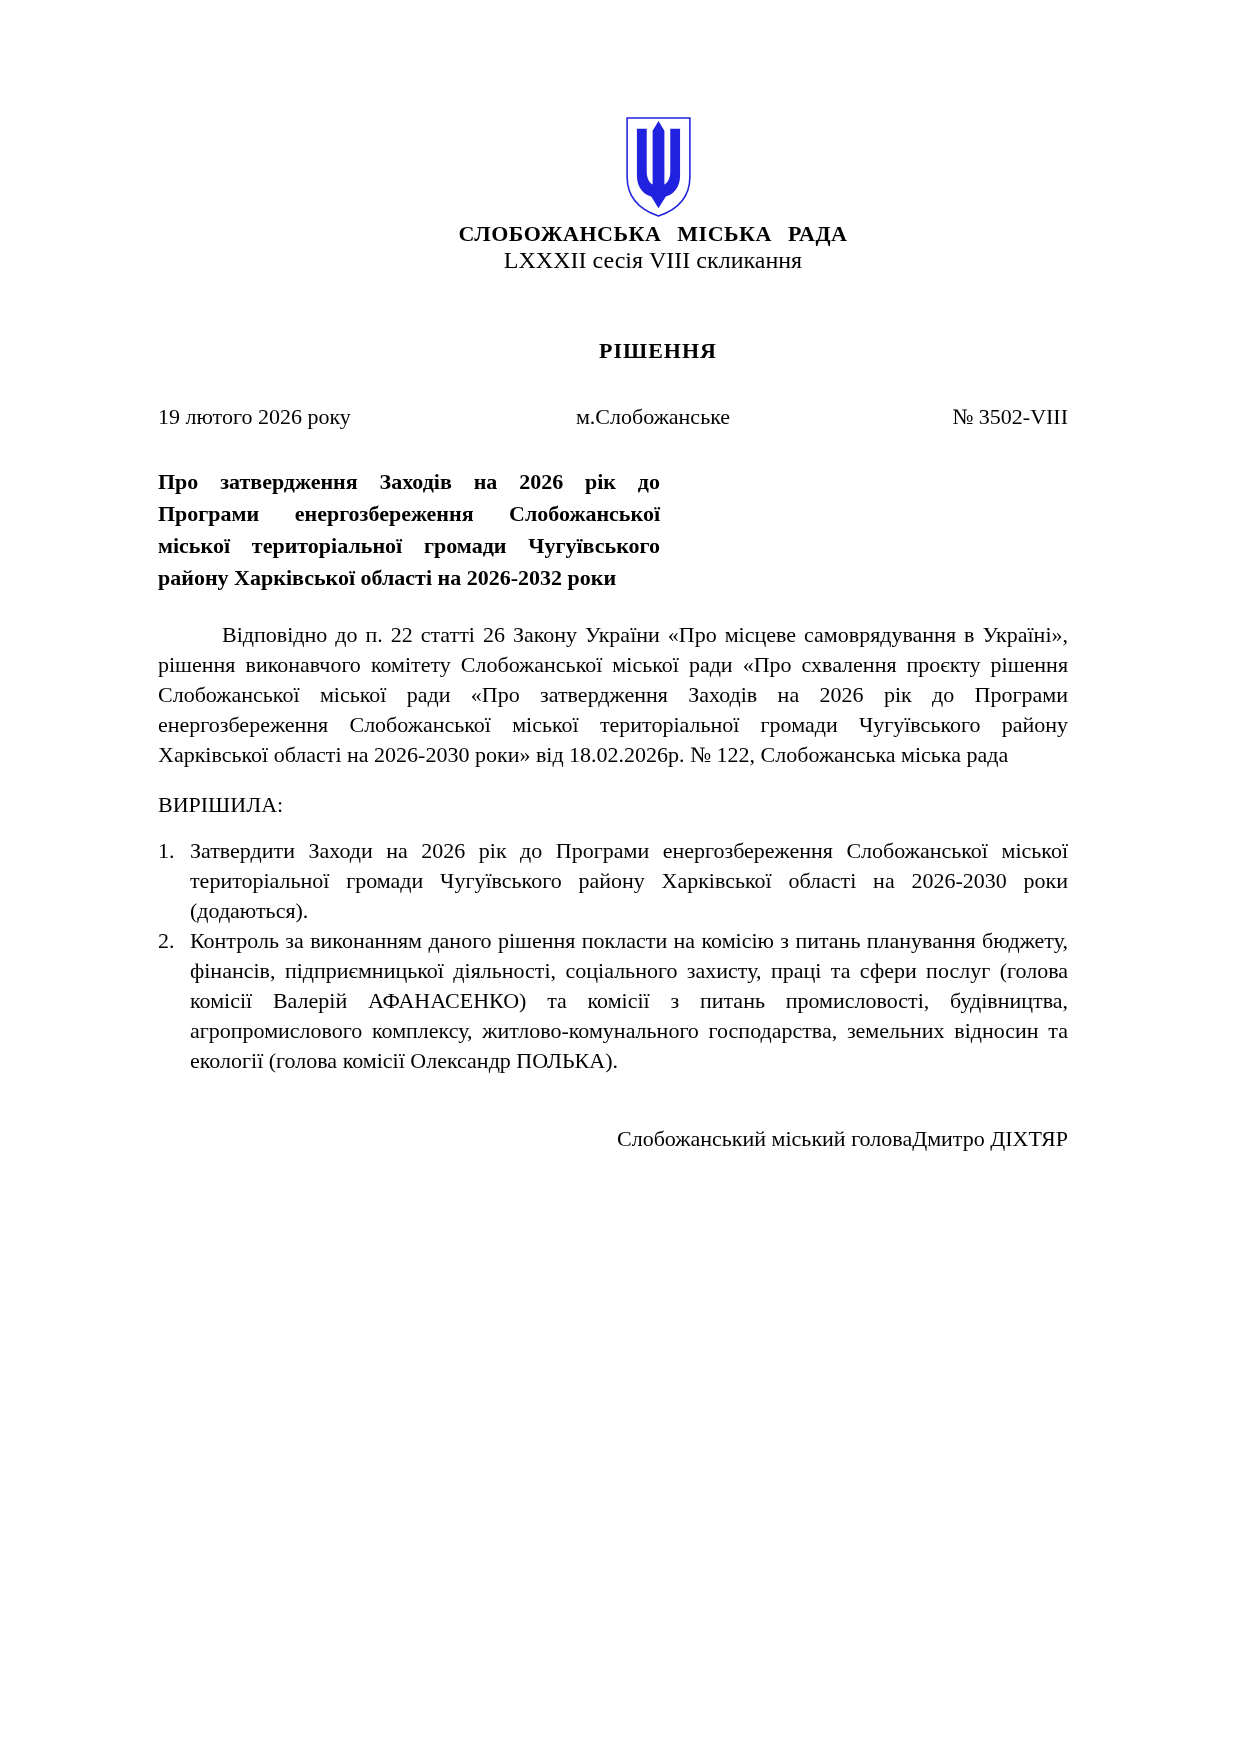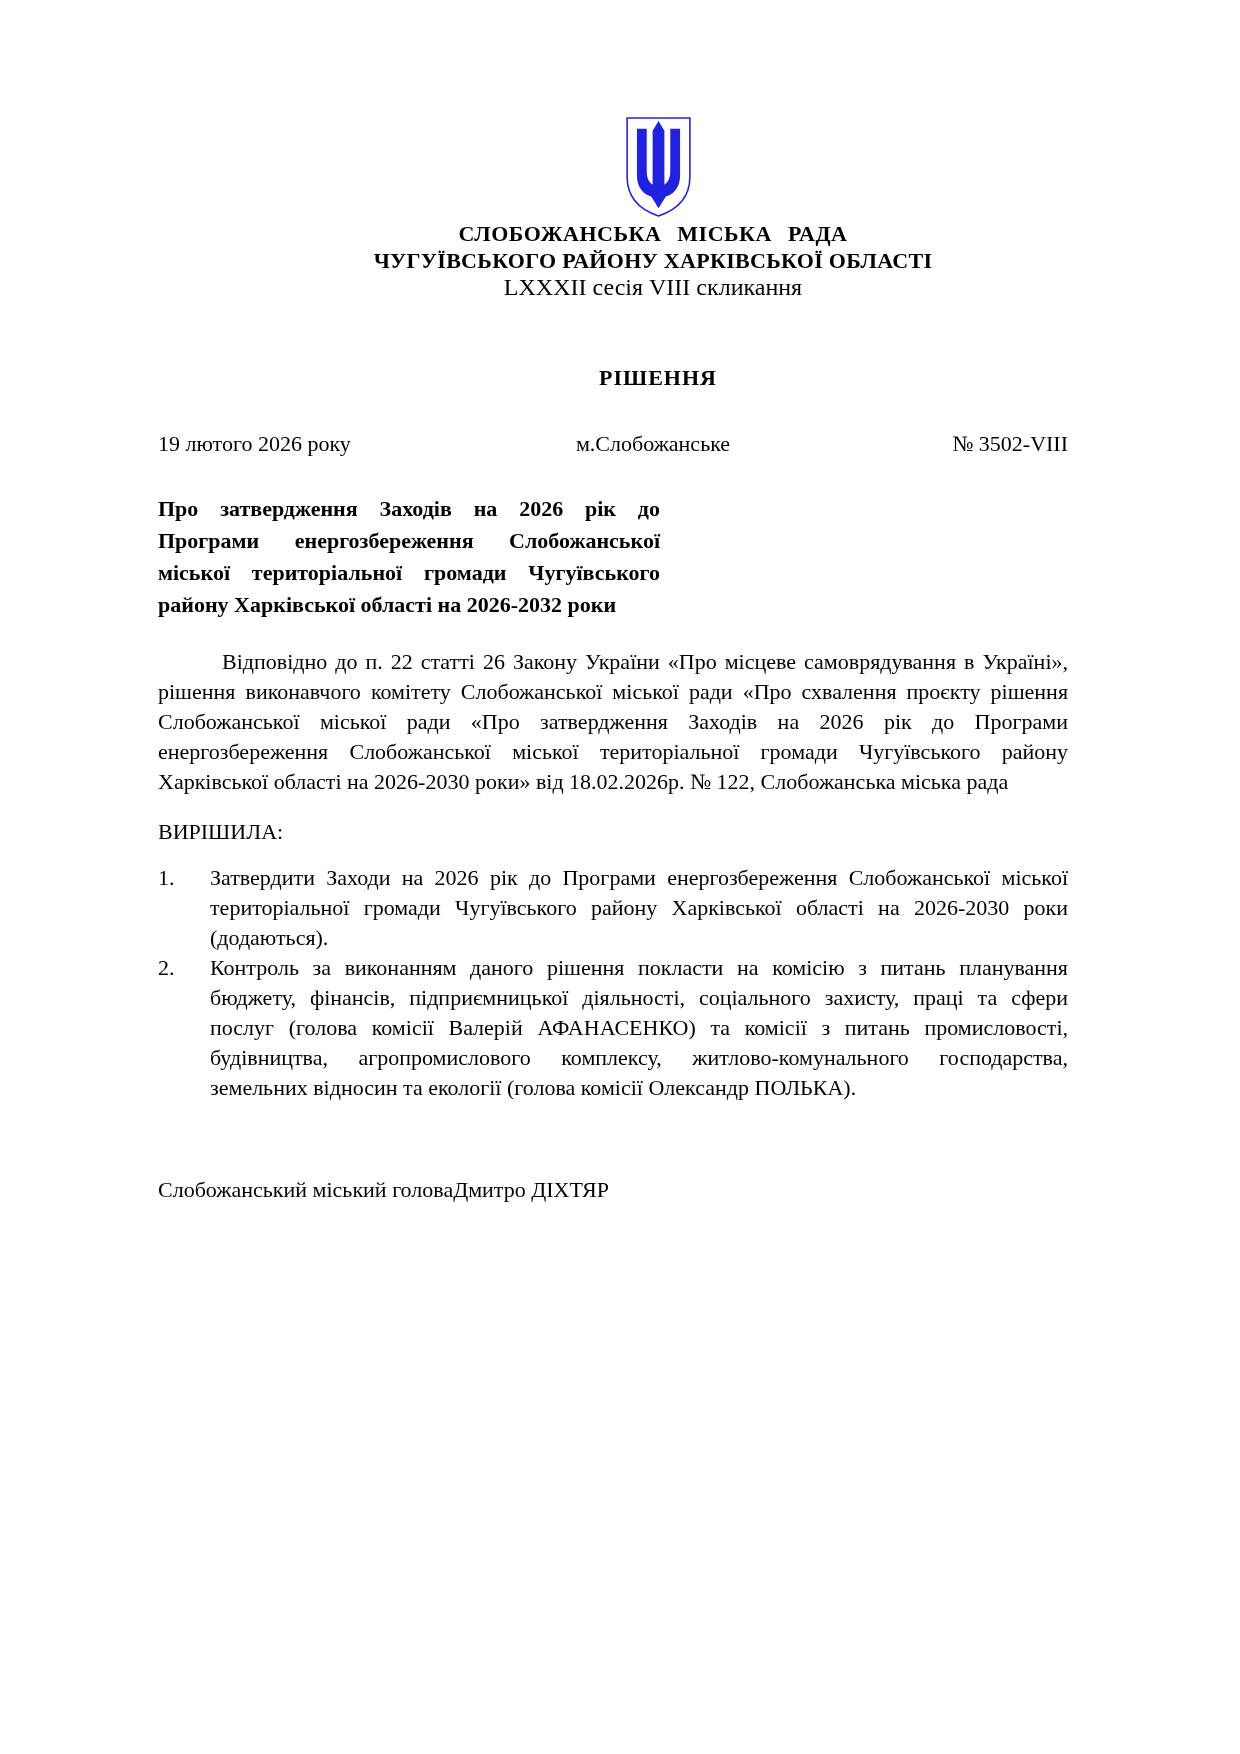--- a/index.html
+++ b/index.html
@@ -54,45 +54,44 @@
     margin:26px 0 0 0;
     text-align:justify;
     text-indent:64px;
   }
   .resolved{
     margin-top:20px;
   }
   .items{margin-top:16px;}
   .item{display:flex;align-items:flex-start;}
   .item-num{flex:0 0 32px;}
-  .item-text{flex:1;text-align:justify;margin-left:20px;}
+  .item-text{flex:1;text-align:justify;}
   .sign-row{
-    margin-top:72px;
+    margin-top:48px;
     display:flex;
-    justify-content:flex-start;
+    justify-content:flex-end;
     align-items:baseline;
   }
 </style>
 </head>
 <body>
 
 <div class="page">
 
   <div class="emblem-wrap">
     <svg width="67" height="102" viewBox="0 0 68 104" xmlns="http://www.w3.org/2000/svg">
       <path d="M2,2 H66 V62 C66,84 52,96 34,102 C16,96 2,84 2,62 Z" fill="none" stroke-width="1.6" stroke="#2121e0"></path>
       <path d="M34,5 L40,15 L40,72 L28,72 L28,15 Z" fill="#2121e0"></path>
       <path d="M12,13 H22 V57 C22,65 26,70 31,71 V83 C19,82 12,73 12,61 Z" fill="#2121e0"></path>
       <path d="M56,13 H46 V57 C46,65 42,70 37,71 V83 C49,82 56,73 56,61 Z" fill="#2121e0"></path>
       <path d="M24,70 H44 V78 L34,94 L24,78 Z" fill="#2121e0"></path>
     </svg>
   </div>
 
   <div class="hdr hdr-council">СЛОБОЖАНСЬКА МІСЬКА РАДА</div>
-  <div class="hdr hdr-district">ЧУГУЇВСЬКОГО РАЙОНУ ХАРКІВСЬКОЇ ОБЛАСТІ</div>
   <div class="hdr hdr-session">LXXXII сесія VIII скликання</div>
 
   <div class="doc-type">РІШЕННЯ</div>
 
   <div class="meta-row">
     <span class="meta-date">19 лютого 2026 року</span>
     <span class="meta-place">м.Слобожанське</span>
     <span class="meta-number">№ 3502-VIII</span>
   </div>
 

